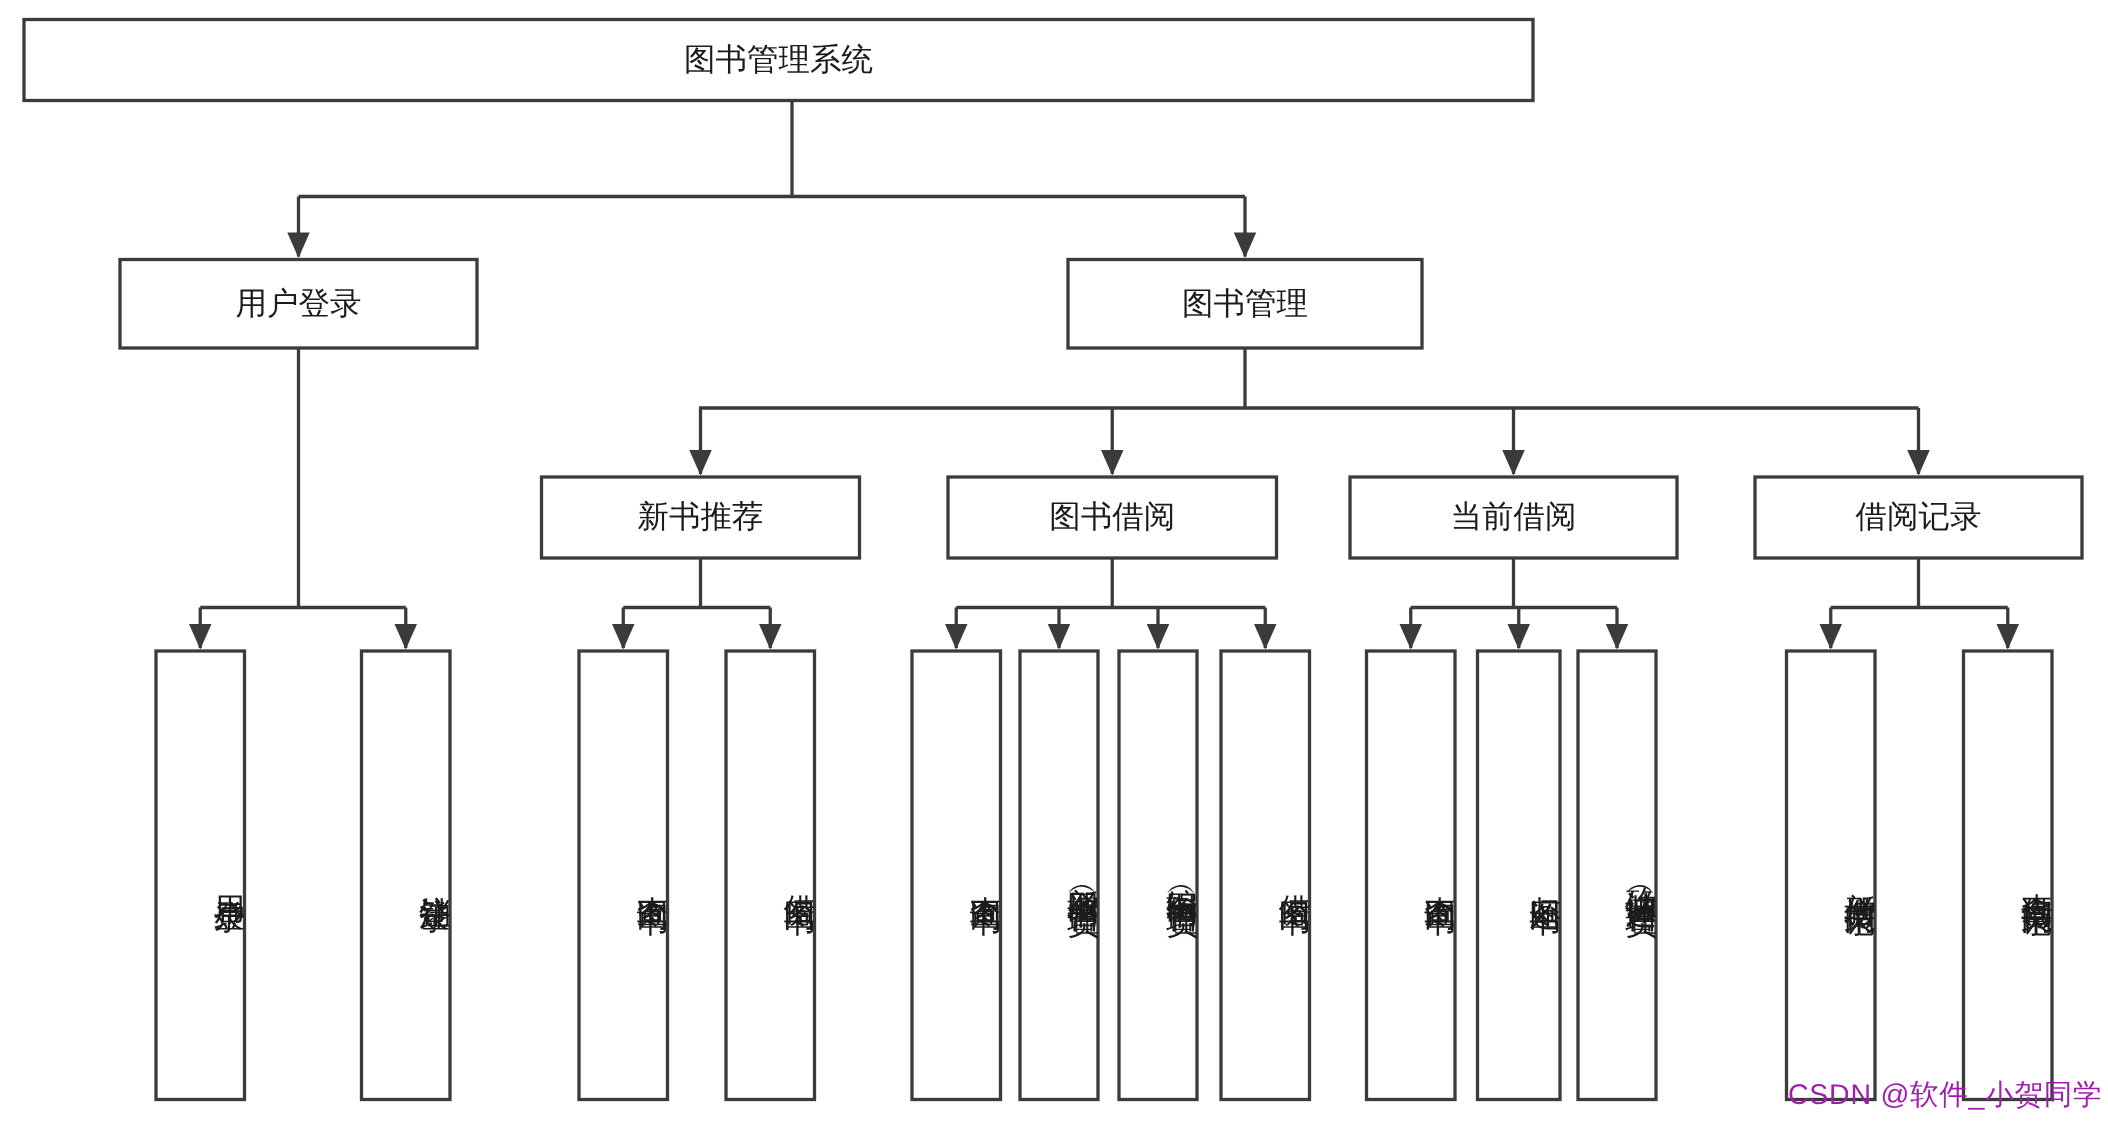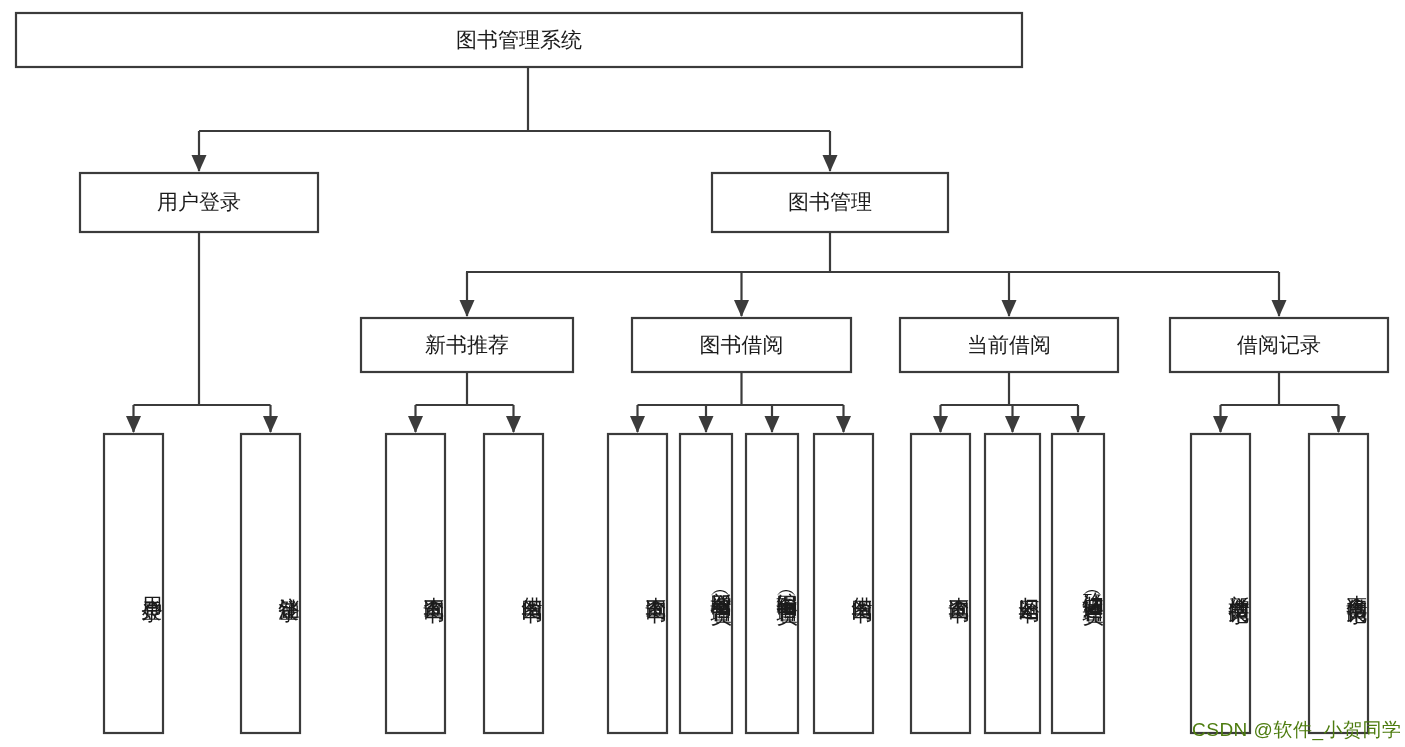--- a/index.html
+++ b/index.html
@@ -176,15 +176,15 @@
       <div class="node-label-v" style="left: 680px; top: 444px; width: 52px; height: 279px;">新增图书（管理员）</div>
       <div class="node-label-v" style="left: 746px; top: 444px; width: 52px; height: 279px;">编辑图书（管理员）</div>
       <div class="node-label-v" style="left: 814px; top: 444px; width: 59px; height: 279px;">借阅图书</div>
       <div class="node-label-v" style="left: 911px; top: 444px; width: 59px; height: 279px;">查询图书</div>
       <div class="node-label-v" style="left: 985px; top: 444px; width: 55px; height: 279px;">归还图书</div>
       <div class="node-label-v" style="left: 1052px; top: 444px; width: 52px; height: 279px;">确认归还（管理员）</div>
       <div class="node-label-v" style="left: 1191px; top: 444px; width: 59px; height: 279px;">新增借阅记录</div>
       <div class="node-label-v" style="left: 1309px; top: 444px; width: 59px; height: 279px;">查询借阅记录</div>
     </div>
 
-  <div class="watermark" style="left: 1192px; top: 717px; color: #4d7c0f;">CSDN @软件_小贺同学</div>
+  <div class="watermark" style="left: 1192px; top: 717px; color: #a21caf;">CSDN @软件_小贺同学</div>
 
 </div>
 
 </body></html>

